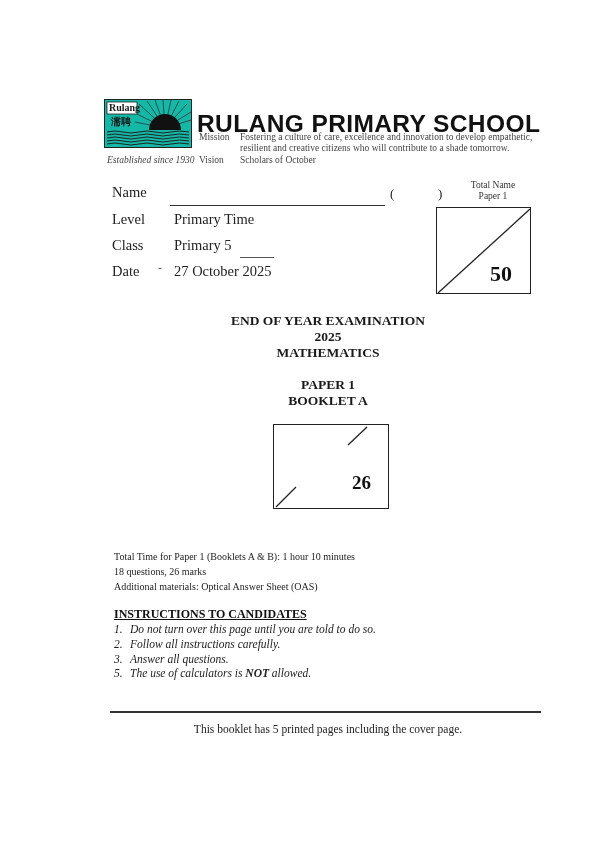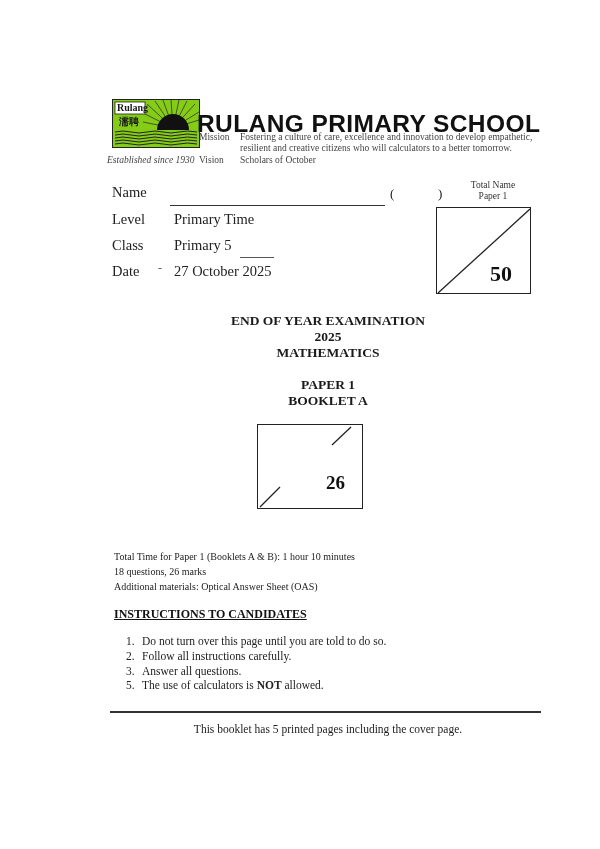--- a/index.html
+++ b/index.html
@@ -1,21 +1,21 @@
 <!DOCTYPE html>
 <html><head>
   <meta charset="utf-8">
   <style>
     html, body { margin: 0; padding: 0; background: #ffffff; }
     body { width: 600px; height: 849px; position: relative; overflow: hidden;
            font-family: "Liberation Serif", serif; color: #1a1a1a; }
     .abs { position: absolute; }
 
     
-    #logo { left: 112px; top: 99px; width: 86px; height: 47px; border: 1.5px solid #222; background: #84cc16; overflow: hidden; }
+    #logo { left: 104px; top: 99px; width: 86px; height: 47px; border: 1.5px solid #222; background: #14b8a6; overflow: hidden; }
     #logo svg { display: block; }
     #school-name { left: 197px; top: 110px; font-family: "Liberation Sans", sans-serif; font-weight: bold; font-size: 24.5px; letter-spacing: 0.4px; color: #111; white-space: nowrap; }
     .hdr-small { font-size: 9.5px; color: #444; white-space: nowrap; }
     #mission-label { left: 199px; top: 132px; }
     #mission-text { left: 240px; top: 132px; line-height: 11px; }
     #vision-label { left: 199px; top: 155px; }
     #vision-text { left: 240px; top: 155px; }
     #established { left: 107px; top: 155px; font-style: italic; font-size: 9.5px; color: #444; white-space: nowrap; }
 
     
@@ -42,33 +42,33 @@
 
     
     .title { left: 0; width: 656px; text-align: center; font-weight: bold; font-size: 13.5px; color: #1a1a1a; white-space: nowrap; }
     #exam-title { top: 313px; }
     #exam-year { top: 329px; }
     #subject { top: 345px; }
     #paper { top: 377px; }
     #booklet { top: 393px; }
 
     
-    #booklet-box { left: 257px; top: 424px; width: 106px; height: 85px; border: 1.5px solid #222; box-sizing: border-box; }
+    #booklet-box { left: 273px; top: 424px; width: 116px; height: 85px; border: 1.5px solid #222; box-sizing: border-box; }
     #booklet-box svg { position: absolute; left: 0; top: 0; }
     #booklet-marks { position: absolute; right: 17px; bottom: 14px; font-weight: bold; font-size: 19px; color: #111; }
 
     
     .info { left: 114px; font-size: 10px; color: #222; white-space: nowrap; }
     #info-time { top: 551px; }
     #info-questions { top: 566px; }
     #info-materials { top: 581px; }
 
     
     #instr-heading { left: 114px; top: 607px; font-weight: bold; font-size: 12px; text-decoration: underline; color: #111; white-space: nowrap; }
-    #instr-list { left: 114px; top: 622px; margin: 12px; padding: 0; list-style: none; font-size: 11.5px; line-height: 14.8px; color: #222; }
+    #instr-list { left: 114px; top: 622px; margin: 0; padding: 0; list-style: none; font-size: 11.5px; line-height: 14.8px; color: #222; font-style: italic; }
     #instr-list li { white-space: nowrap; }
     .num { display: inline-block; width: 16px; }
     b { font-weight: bold; text-align: center; }
 
     
     #divider { left: 110px; top: 711px; width: 431px; height: 0; border-top: 2px solid #333; }
     #footer-note { left: 0; width: 656px; top: 723px; text-align: center; font-size: 11.5px; color: #222; white-space: nowrap; }
   </style>
 </head>
 <body>
@@ -99,21 +99,21 @@
     <rect x="2" y="2" width="30" height="12" fill="#fff" stroke="#222" stroke-width="0.8"></rect>
   </svg>
   <span class="abs" style="left:4px;top:2px;font-size:10px;font-weight:bold;font-family:'Liberation Serif',serif;">Rulang</span>
   <span class="abs" style="left:6px;top:15px;font-size:10px;font-weight:bold;">濡聘</span>
 </div>
 
 <div id="school-name" class="abs">RULANG PRIMARY SCHOOL</div>
 <div id="mission-label" class="abs hdr-small">Mission</div>
 <div id="mission-text" class="abs hdr-small">
   <div>Fostering a culture of care, excellence and innovation to develop empathetic,</div>
-  <div>resilient and creative citizens who will calculators to a better tomorrow.</div>
+  <div>resilient and creative citizens who will contribute to a shade tomorrow.</div>
 </div>
 <div id="established" class="abs">Established since 1930</div>
 <div id="vision-label" class="abs hdr-small">Vision</div>
 <div id="vision-text" class="abs hdr-small">Scholars of October</div>
 
 <div id="name-label" class="abs field-label">Name</div>
 <div id="name-line" class="abs"></div>
 <div id="paren-open" class="abs">(</div>
 <div id="paren-close" class="abs">)</div>
 

